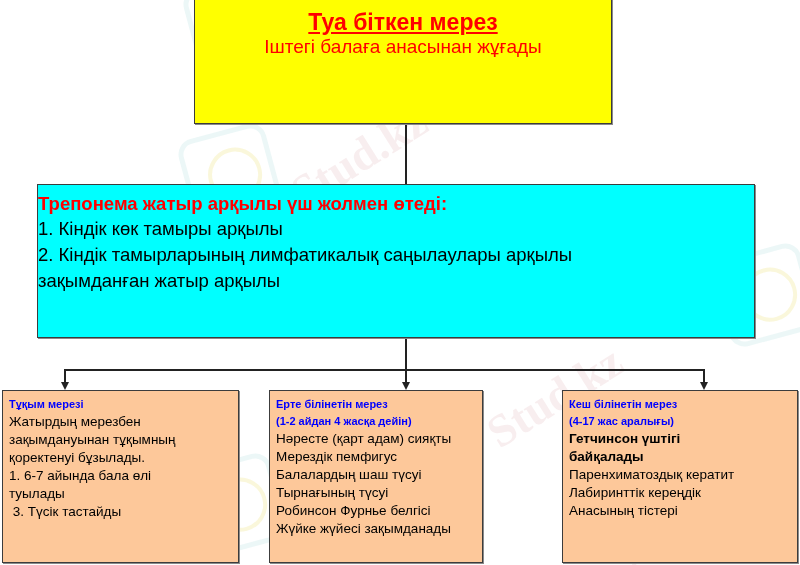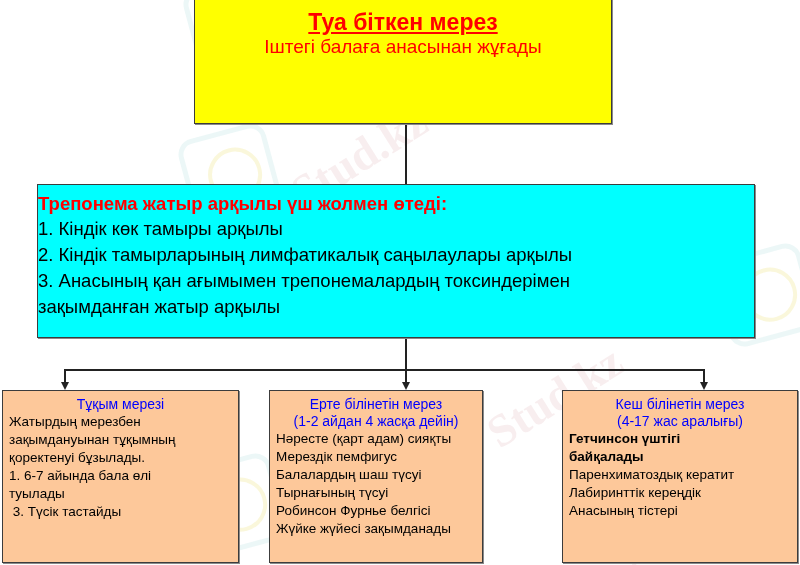--- a/index.html
+++ b/index.html
@@ -43,21 +43,21 @@
   .line { position: absolute; background: #222; }
   .arrow {
     position: absolute; width: 0; height: 0;
     border-left: 4px solid transparent; border-right: 4px solid transparent;
     border-top: 8px solid #222;
   }
   .bot-box { top: 390px; height: 173px; background: #fdc89a; padding: 5px 6px; }
   .b1 { left: 2px; width: 237px; }
   .b2 { left: 269px; width: 214px; }
   .b3 { left: 562px; width: 236px; }
-  .bot-title { color: #0000ff; font-weight: normal; font-size: 14px; text-align: center; line-height: 17px; }
+  .bot-title { color: #0000ff; font-weight: bold; font-size: 11px; text-align: left; line-height: 17px; }
   .bot-line { color: #000; font-size: 13.5px; line-height: 18px; }
   .bot-line.bold { font-weight: bold; }
 </style>
 </head>
 <body>
 
 <div class="wm wm-logo" style="left:190px;top:-20px;"></div>
 <div class="wm wm-logo" style="left:185px;top:130px;"></div>
 <div class="wm wm-logo" style="left:190px;top:460px;"></div>
 <div class="wm wm-logo" style="left:440px;top:210px;"></div>
@@ -78,21 +78,20 @@
 
 <div class="box top-box">
   <div class="top-title">Туа біткен мерез</div>
   <div class="top-sub">Іштегі балаға анасынан жұғады</div>
 </div>
 
 <div class="box mid-box">
   <div class="mid-heading">Трепонема жатыр арқылы үш жолмен өтеді:</div>
   <div class="mid-line">1. Кіндік  көк тамыры арқылы</div>
   <div class="mid-line">2. Кіндік тамырларының лимфатикалық саңылаулары арқылы</div>
-  <div class="mid-line">3. Анасының қан ағымымен трепонемалардың токсиндерімен</div>
   <div class="mid-line">зақымданған жатыр арқылы</div>
 </div>
 
 <div class="box bot-box b1">
   <div class="bot-title">Тұқым мерезі</div>
   <div class="bot-line">Жатырдың мерезбен</div>
   <div class="bot-line">зақымдануынан тұқымның</div>
   <div class="bot-line">қоректенуі бұзылады.</div>
   <div class="bot-line">1. 6-7 айында бала өлі</div>
   <div class="bot-line">туылады</div>

